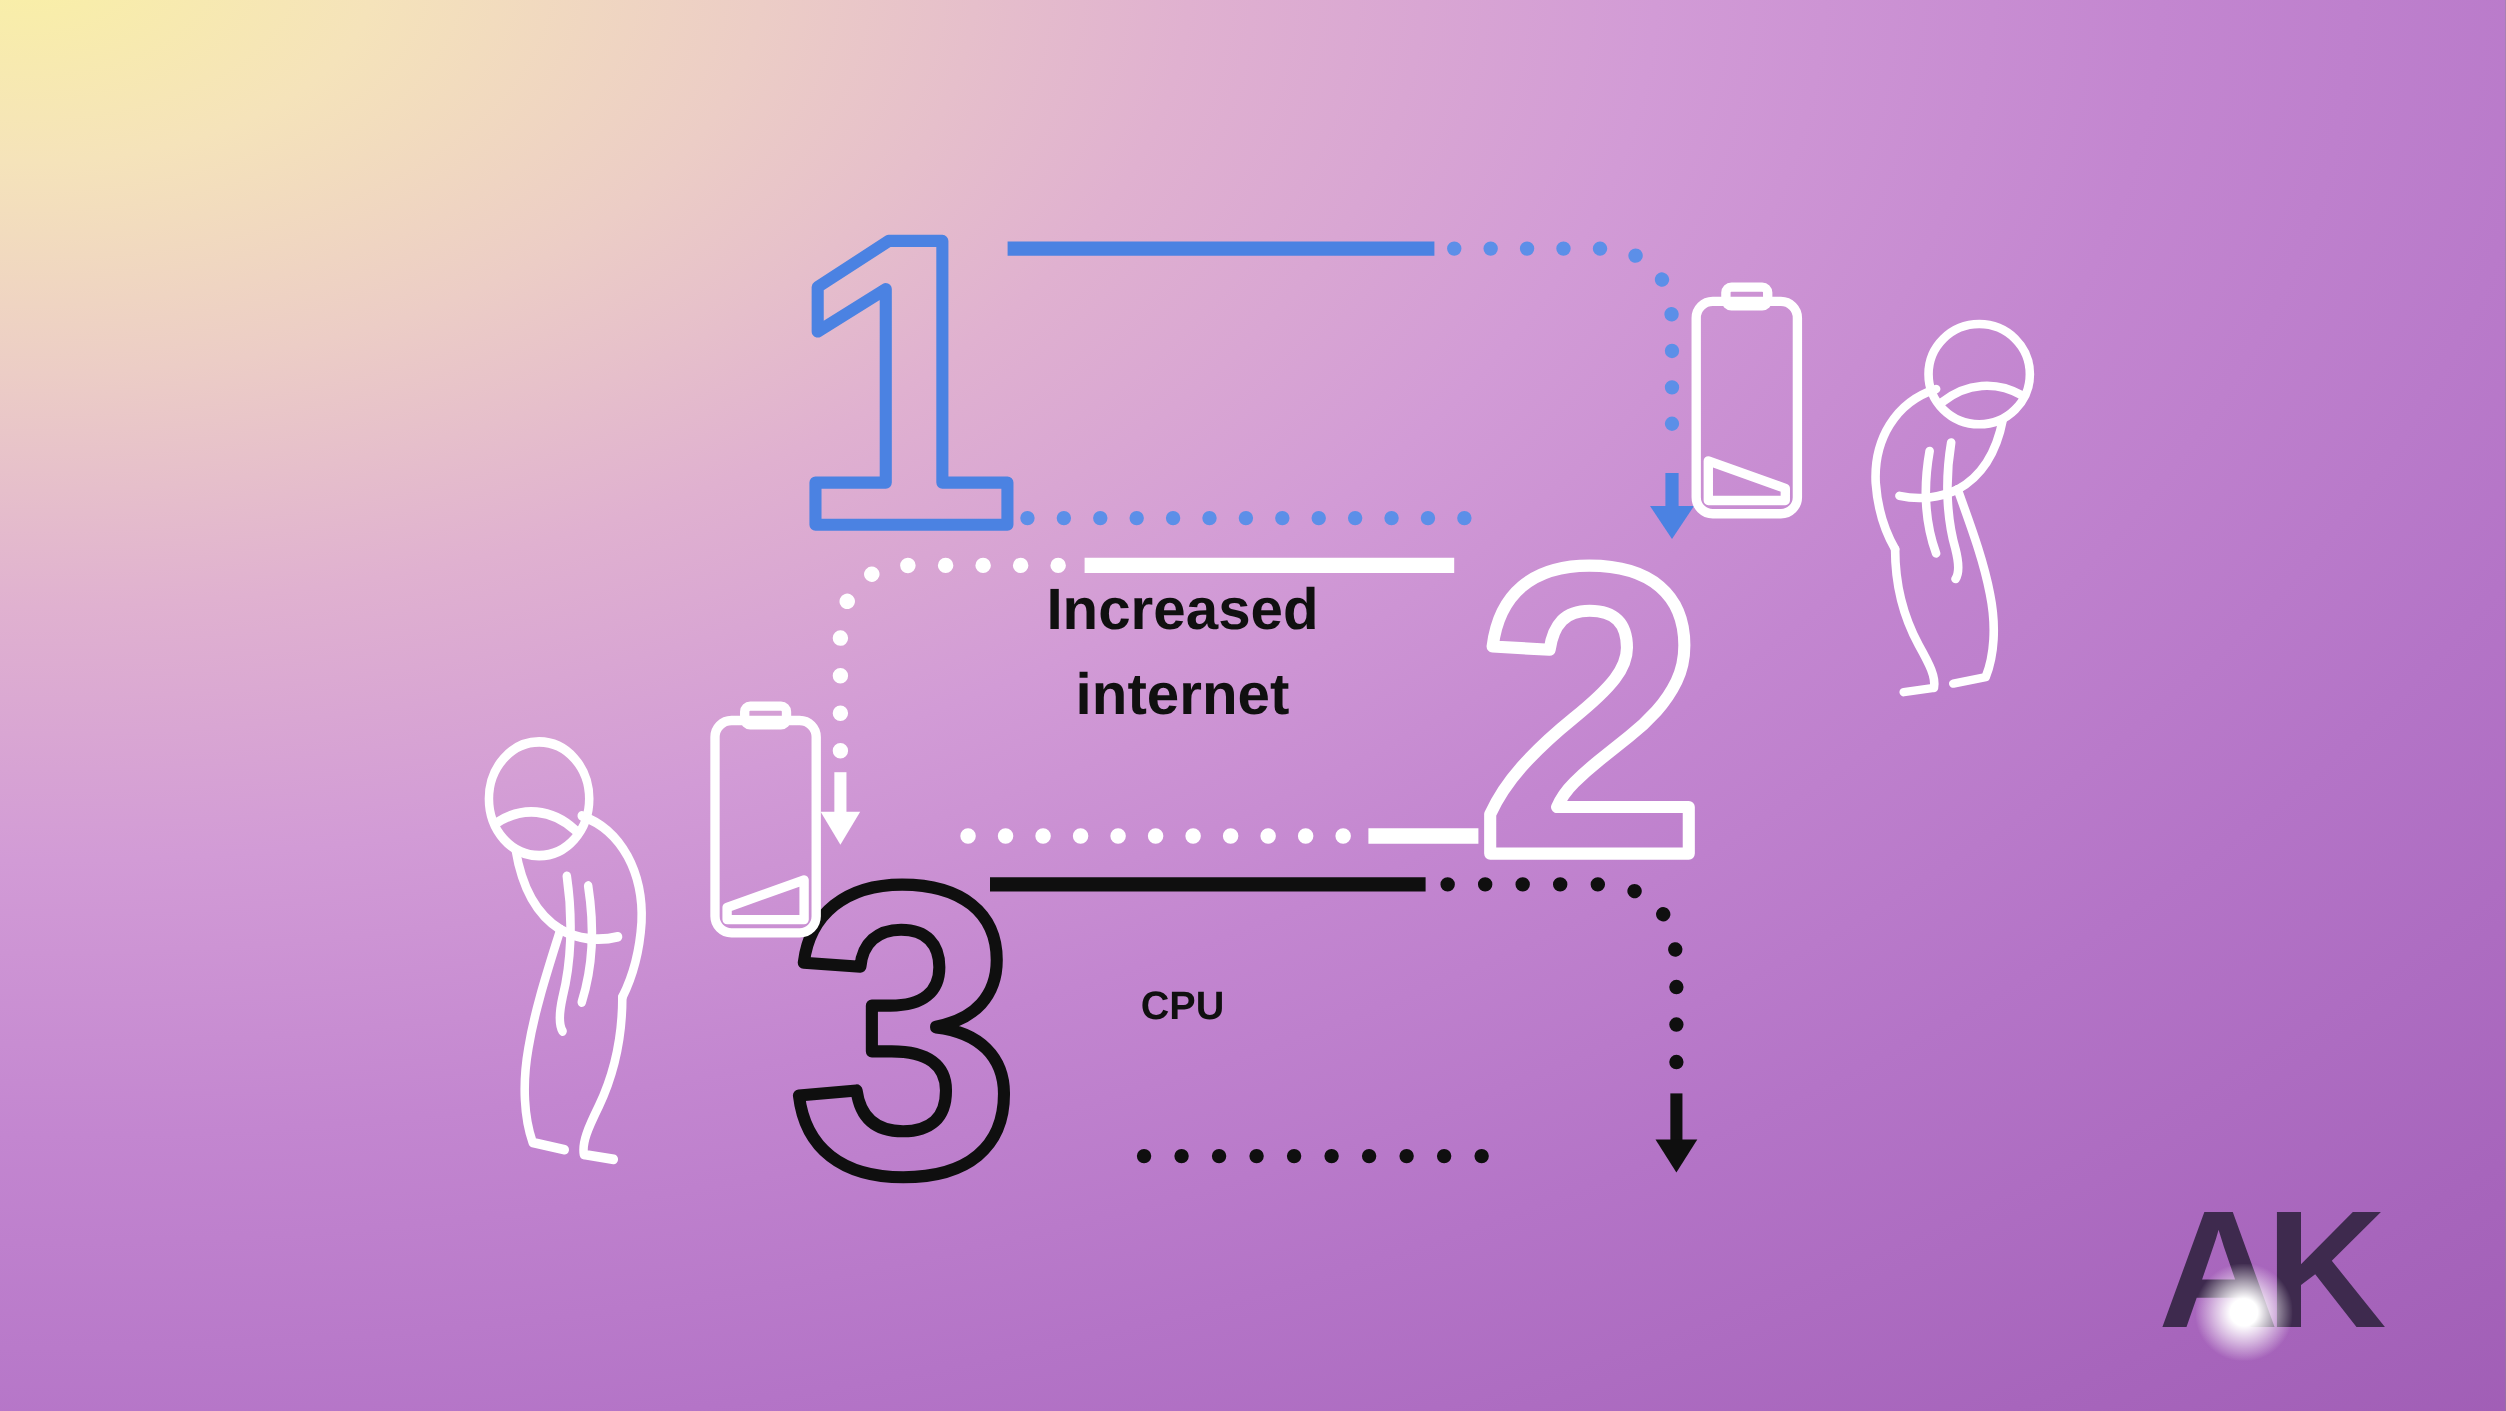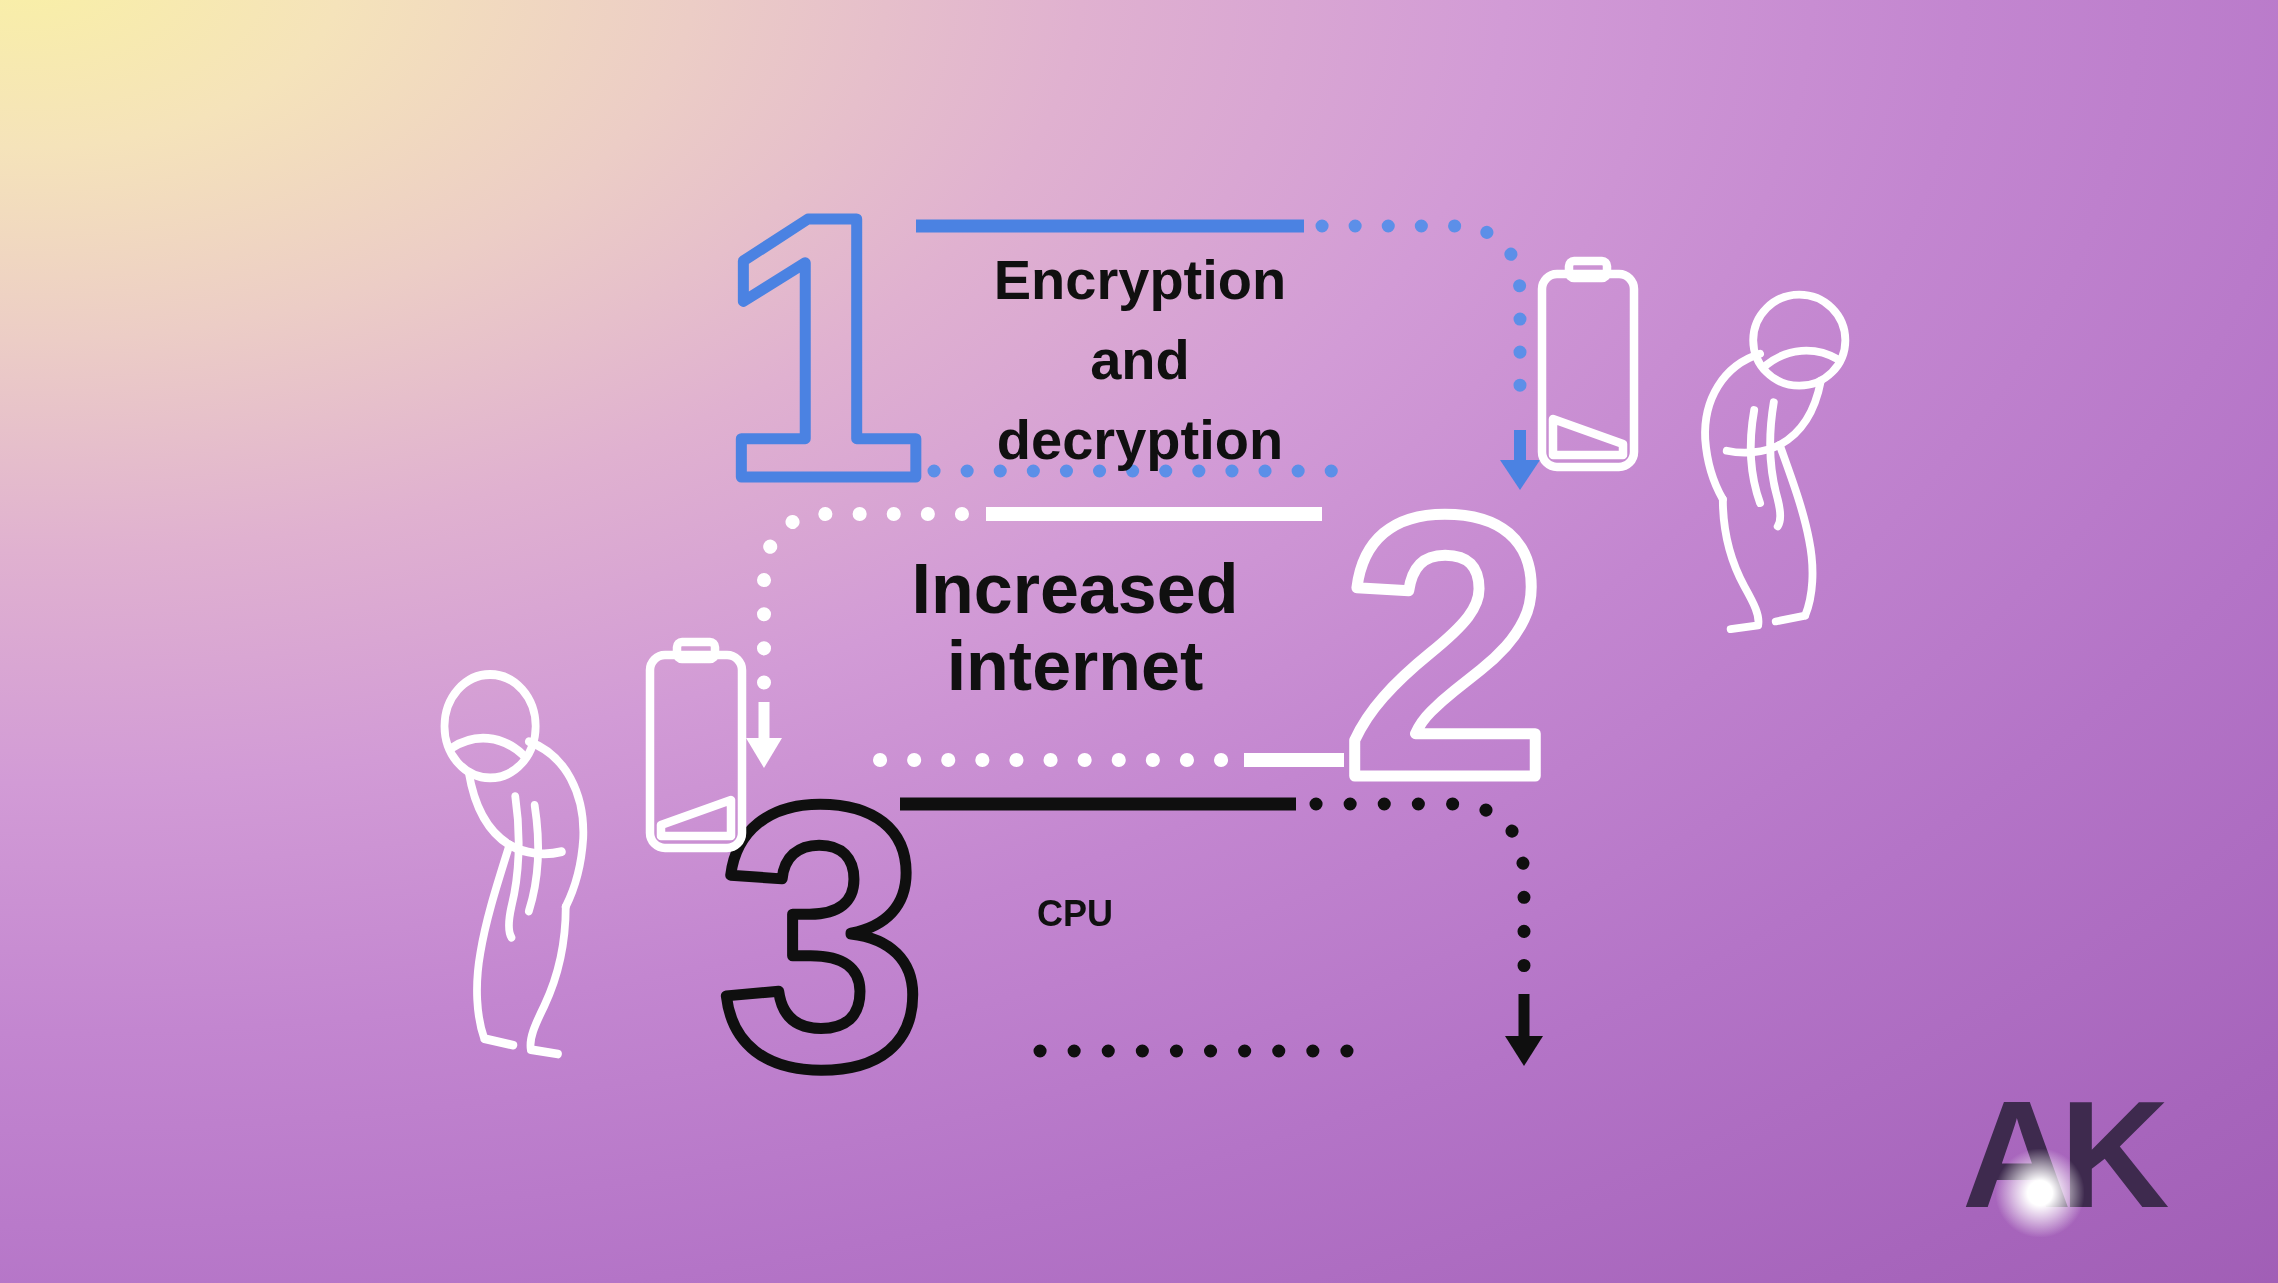--- a/index.html
+++ b/index.html
@@ -25,21 +25,21 @@
     font-family:"Liberation Sans","DejaVu Sans",sans-serif;
     font-weight:bold;
   }
   .label{
     position:absolute;
     text-align:center;
     font-weight:700;
     color:#101010;
   }
   .label-1{left:910px;top:240px;width:460px;font-size:56px;line-height:80px;}
-  .label-2{left:845px;top:551px;width:460px;font-size:70px;line-height:77px;}
+  .label-2{left:845px;top:516px;width:460px;font-size:53px;line-height:77px;}
   .label-3{left:845px;top:869px;width:460px;font-size:36px;line-height:89px;}
   .logo{
     position:absolute;left:1962px;top:1075px;width:250px;height:175px;
   }
   .logo-text{
     font-size:152px;font-weight:700;letter-spacing:-12px;line-height:1.05;
     color:#3e2a4e;
   }
   .logo-glow{
     position:absolute;left:34px;top:74px;width:88px;height:88px;
@@ -121,25 +121,20 @@
       <path d="M104,76 C142,88 162,124 160,164 C158,192 150,212 142,226"></path>
       <path d="M42,104 C48,136 62,158 84,170"></path>
       <path d="M84,170 C100,178 120,180 138,176"></path>
       <path d="M90,126 C96,162 94,198 86,226 C83,238 82,248 86,254"></path>
       <path d="M110,134 C116,168 114,202 104,230"></path>
       <path d="M84,170 C72,204 60,236 54,268 C48,298 50,326 58,346 M58,346 L88,352"></path>
       <path d="M142,226 C142,258 134,290 120,316 C110,334 104,346 106,356 M106,356 L134,360"></path>
     </g>
   </svg>
 
-  <div class="label label-1">
-    <div>Encryption</div>
-    <div>and</div>
-    <div>decryption</div>
-  </div>
 
   <div class="label label-2">
     <div>Increased</div>
     <div>internet</div>
   </div>
 
   <div class="label label-3">
     <div>CPU</div>
   </div>
 

